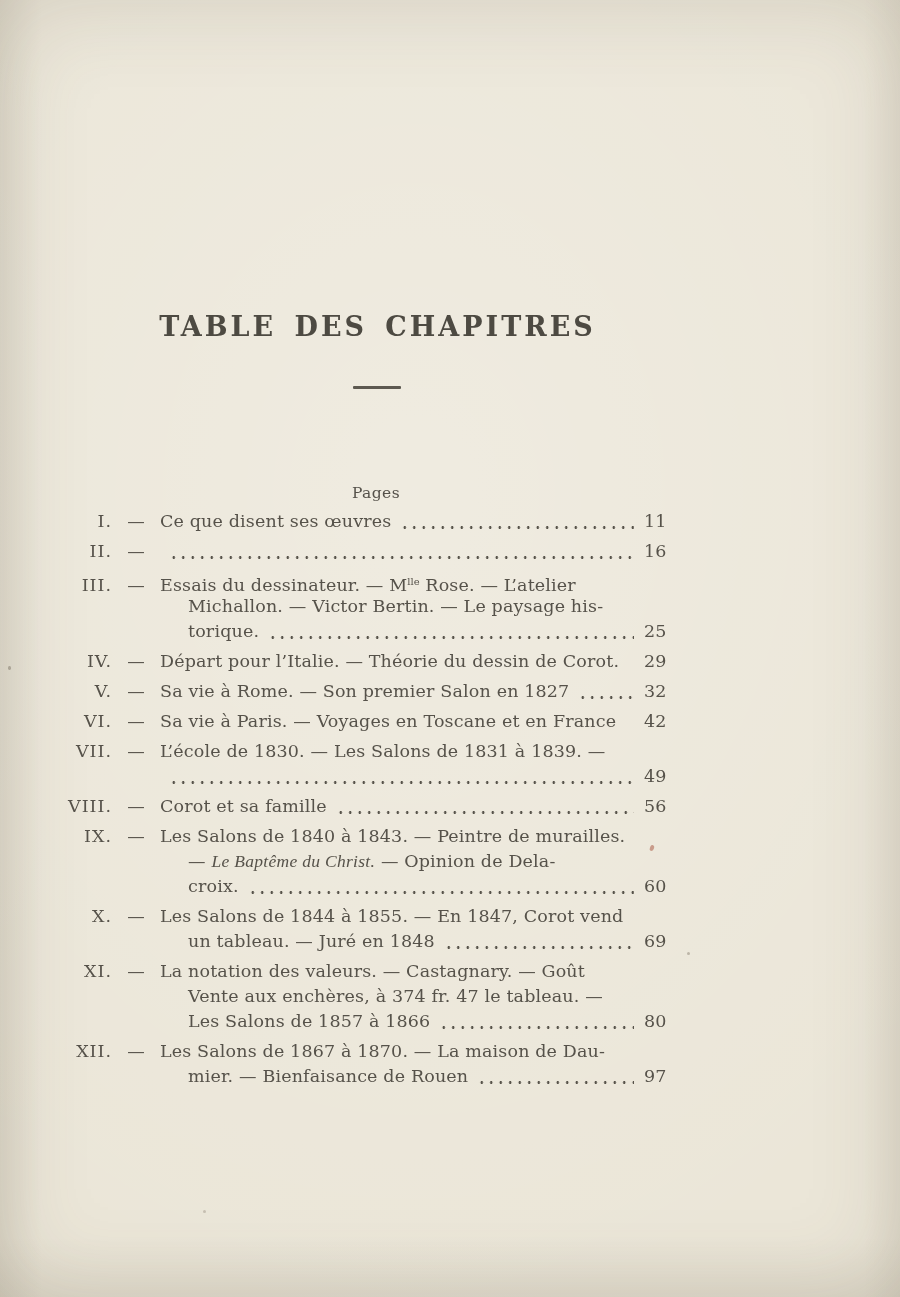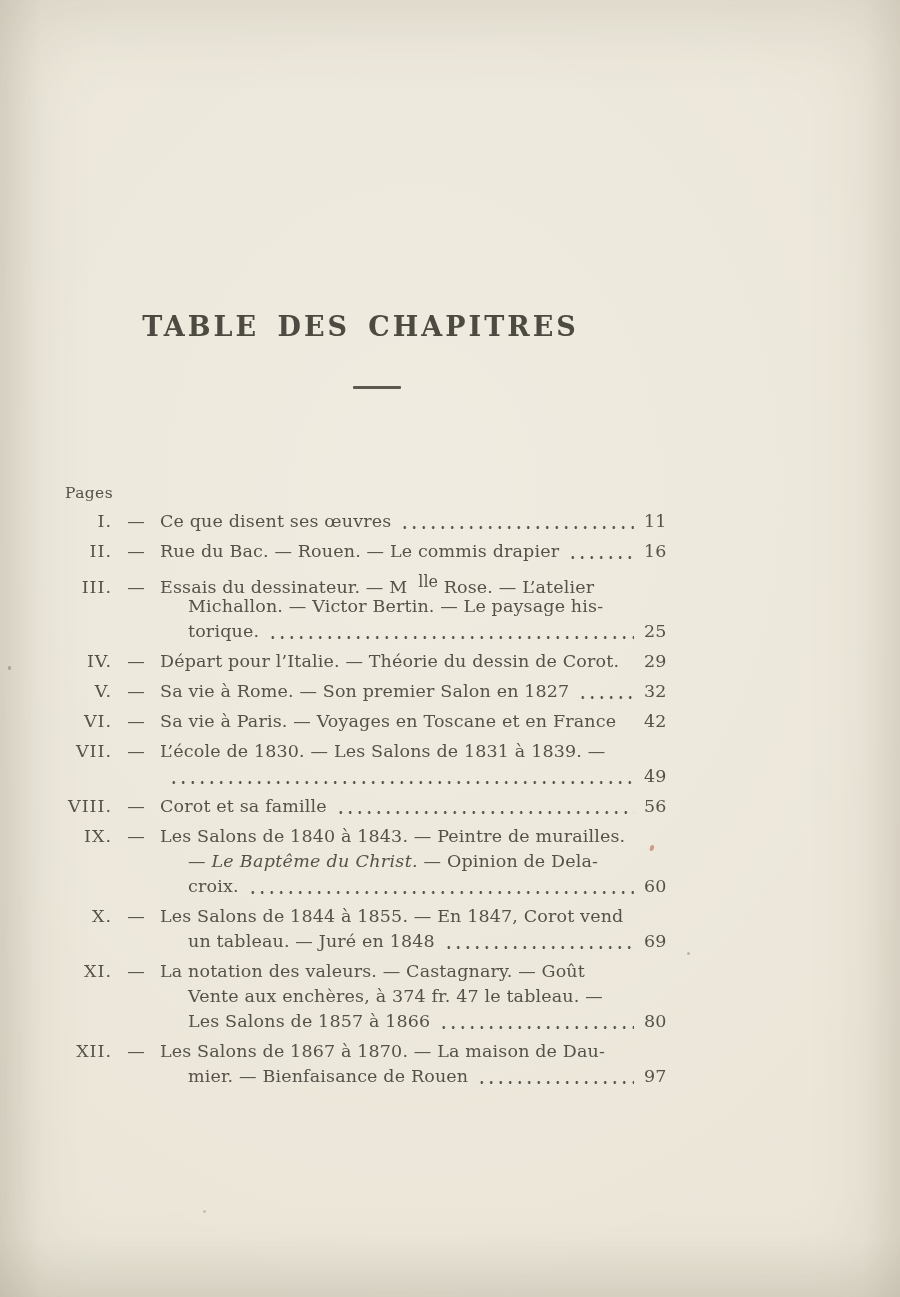--- a/index.html
+++ b/index.html
@@ -20,21 +20,21 @@
       #ebe6d8;
     color: #56524a;
   }
   .vignette {
     position: absolute; inset: 0;
     box-shadow: inset 0 0 90px rgba(95,85,62,0.18);
     pointer-events: none;
   }
   .title {
     position: absolute;
-    left: 48px;
+    left: 65px;
     width: 625px;
     top: 293px;
     text-align: center;
     font-size: 27px;
     font-weight: bold;
     letter-spacing: 3px;
     color: #4d4a42;
     word-spacing: 6px;
   }
   .divider {
@@ -44,21 +44,21 @@
     width: 48px;
     height: 2.6px;
     background: #5d5950;
     border-radius: 1px;
   }
   .pages-label {
     position: absolute;
     top: 484px;
     left: 65px;
     width: 622px;
-    text-align: left;
+    text-align: center;
     font-size: 15.5px;
     color: #55514a;
     letter-spacing: 0.4px;
   }
   .toc {
     position: absolute;
     left: 65px;
     top: 509px;
     width: 625px;
     font-size: 17.5px;
@@ -77,26 +77,25 @@
     text-align: right;
     letter-spacing: 1px;
   }
   .dash {
     flex: 0 0 48px;
     text-align: center;
   }
   .text { flex: 0 0 auto; }
   .text.indent { padding-left: 28px; text-align: center; }
   .text sup {
-    font-size: 16px;
+    font-size: 10px;
     vertical-align: 6px;
     letter-spacing: 0;
-    margin-left: 11px;
-  }
-  .text i { letter-spacing: 0.3px; }
+  }
+  .text i { letter-spacing: 0.3px; font-family: Liberation Serif, serif; }
   .leader {
     flex: 1 1 auto;
     align-self: stretch;
     margin: 0 10px 0 7px;
     background-image: radial-gradient(circle, #57534a 1.25px, rgba(0,0,0,0) 1.5px);
     background-size: 9.5px 25px;
     background-position: 2px 6px;
     background-repeat: repeat-x;
     min-width: 0;
   }
@@ -129,21 +128,20 @@
         <span class="dash">—</span>
         <span class="text"><span>Ce que disent ses œuvres</span></span>
         <span class="leader"></span>
         <span class="page">11</span>
       </div>
     </div>
     <div class="entry">
       <div class="line">
         <span class="num">II.</span>
         <span class="dash">—</span>
-        <span class="text"><span>Rue du Bac. — Rouen. — Le commis drapier</span></span>
         <span class="leader"></span>
         <span class="page">16</span>
       </div>
     </div>
     <div class="entry">
       <div class="line">
         <span class="num">III.</span>
         <span class="dash">—</span>
         <span class="text"><span>Essais du dessinateur. — M</span><sup>lle</sup><span> Rose. — L’atelier</span></span>
         <span class="filler"></span>

